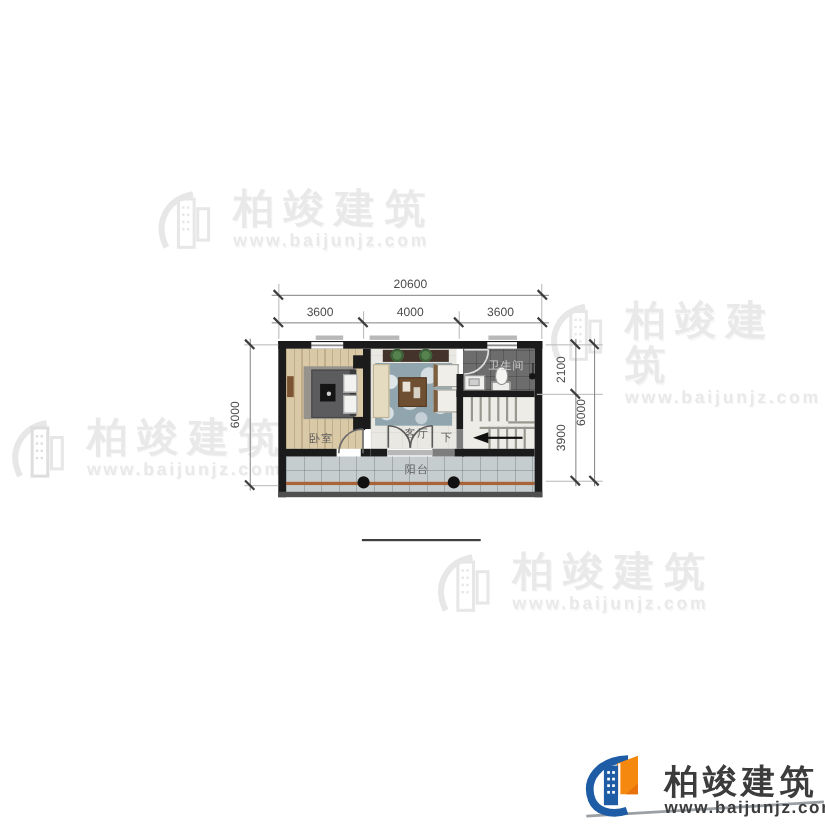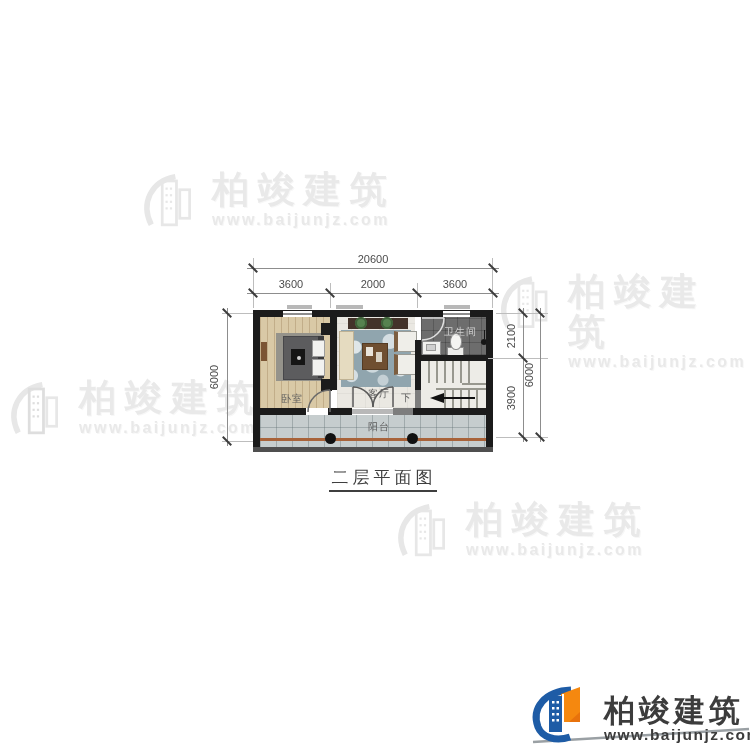--- a/index.html
+++ b/index.html
@@ -254,21 +254,21 @@
   <div class="dim-line" style="left:247px;top:268px;width:252px;height:1px;"></div>
   <div class="dim-line" style="left:247px;top:293px;width:252px;height:1px;"></div>
   <div class="tick" style="left:247px;top:267px;"></div>
   <div class="tick" style="left:487px;top:267px;"></div>
   <div class="tick" style="left:247px;top:292px;"></div>
   <div class="tick" style="left:324px;top:292px;"></div>
   <div class="tick" style="left:411px;top:292px;"></div>
   <div class="tick" style="left:487px;top:292px;"></div>
   <div class="dim-text" style="left:343px;top:252px;">20600</div>
   <div class="dim-text" style="left:261px;top:277px;">3600</div>
-  <div class="dim-text" style="left:343px;top:277px;">2000</div>
+  <div class="dim-text" style="left:343px;top:277px;">4000</div>
   <div class="dim-text" style="left:425px;top:277px;">3600</div>
 
   <div class="ext-line" style="left:222px;top:313px;width:31px;height:1px;"></div>
   <div class="ext-line" style="left:222px;top:441px;width:31px;height:1px;"></div>
   <div class="dim-line" style="left:227px;top:308px;width:1px;height:138px;"></div>
   <div class="tick" style="left:221px;top:312px;"></div>
   <div class="tick" style="left:221px;top:440px;"></div>
   <div class="dim-text vert" style="left:184px;top:370px;">6000</div>
 
   <div class="ext-line" style="left:496px;top:313px;width:52px;height:1px;"></div>
@@ -278,21 +278,20 @@
   <div class="dim-line" style="left:540px;top:308px;width:1px;height:134px;"></div>
   <div class="tick" style="left:517px;top:312px;"></div>
   <div class="tick" style="left:517px;top:357px;"></div>
   <div class="tick" style="left:517px;top:436px;"></div>
   <div class="tick" style="left:534px;top:312px;"></div>
   <div class="tick" style="left:534px;top:436px;"></div>
   <div class="dim-text vert" style="left:481px;top:329px;">2100</div>
   <div class="dim-text vert" style="left:481px;top:391px;">3900</div>
   <div class="dim-text vert" style="left:499px;top:368px;">6000</div>
 
-  <div class="plan-title">二层平面图</div>
   <div class="title-underline"></div>
 
   <svg class="abs" style="left:525px;top:682px;" width="225" height="66" viewBox="0 0 225 66">
     <line x1="8" y1="60" x2="224" y2="47" stroke="#9aa0a4" stroke-width="2.5"></line>
     <path d="M46,8 C20,9 6,26 13,45 C17,55 30,60 45,55" fill="none" stroke="#1e5ca6" stroke-width="7"></path>
     <polygon points="36,12 55,5 55,40 36,40" fill="#f5880f"></polygon>
     <rect x="24" y="14" width="13" height="36" fill="#1e5ca6"></rect>
     <rect x="37" y="12" width="2" height="38" fill="#ffffff"></rect>
     <g fill="#ffffff">
       <rect x="27" y="19" width="2.5" height="2.5"></rect>

